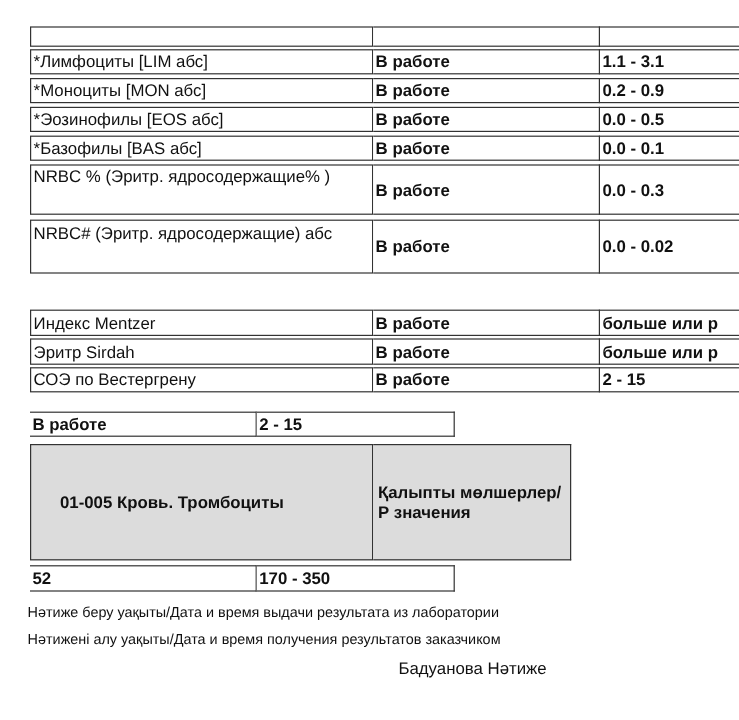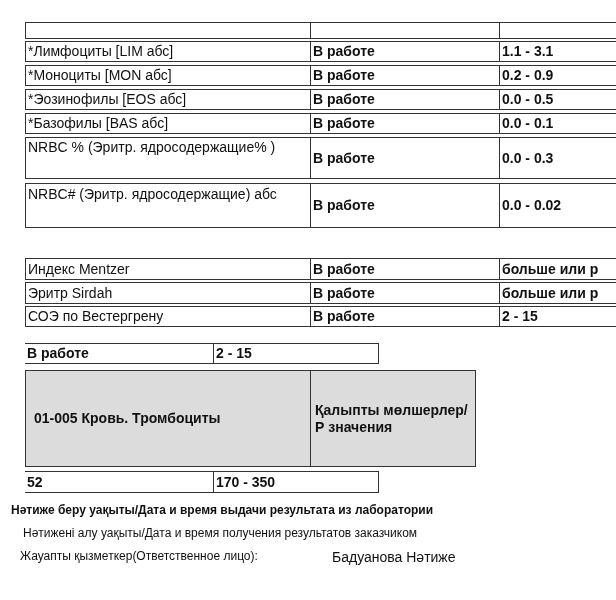--- a/index.html
+++ b/index.html
@@ -40,21 +40,21 @@
     .c2 { width: 189px; border-left: none; }
     .c3 { width: 165px; border-left: none; }
     .cell.wrap { white-space: normal; }
     .bold { font-weight: bold; }
     .header .cell {
       background: #dcdcdc;
       font-weight: bold;
       font-size: 14px;
       white-space: normal;
     }
-    .header .c1 { padding-left: 8px; }
+    .header .c1 { padding-left: 24px; }
     .header .c2 { padding-left: 6px; }
     .header .c3 { padding-left: 4px; line-height: 17px; }
     .footer-line {
       position: absolute;
       font-size: 12px;
       color: #111;
       white-space: nowrap;
       font-family: "Liberation Sans", sans-serif;
     }
     .responsible-name {
@@ -145,19 +145,18 @@
   <div class="row header" style="top:334px; height:97px;">
     <div class="cell c1">01-005 Кровь. Тромбоциты</div>
     <div class="cell c3">Қалыпты мөлшерлер/Р значения</div>
   </div>
 
   <div class="row" style="top:435px; height:22px;">
     <div class="cell c2 bold">52</div>
     <div class="cell c3 bold">170 - 350</div>
   </div>
 
-  <div class="footer-line" style="left:11px; top:467px;font-weight:bold;">Нәтиже беру уақыты/Дата и время выдачи результата из лаборатории</div>
+  <div class="footer-line" style="left:23px; top:467px;">Нәтиже беру уақыты/Дата и время выдачи результата из лаборатории</div>
   <div class="footer-line" style="left:23px; top:490px;">Нәтижені алу уақыты/Дата и время получения результатов заказчиком</div>
-  <div class="footer-line" style="left:20px; top:513px;">Жауапты қызметкер(Ответственное лицо):</div>
   <div class="responsible-name" style="left:332px; top:513px;">Бадуанова Нәтиже</div>
 
   <div class="faded-mark"></div>
 </div>
 
 </body></html>

